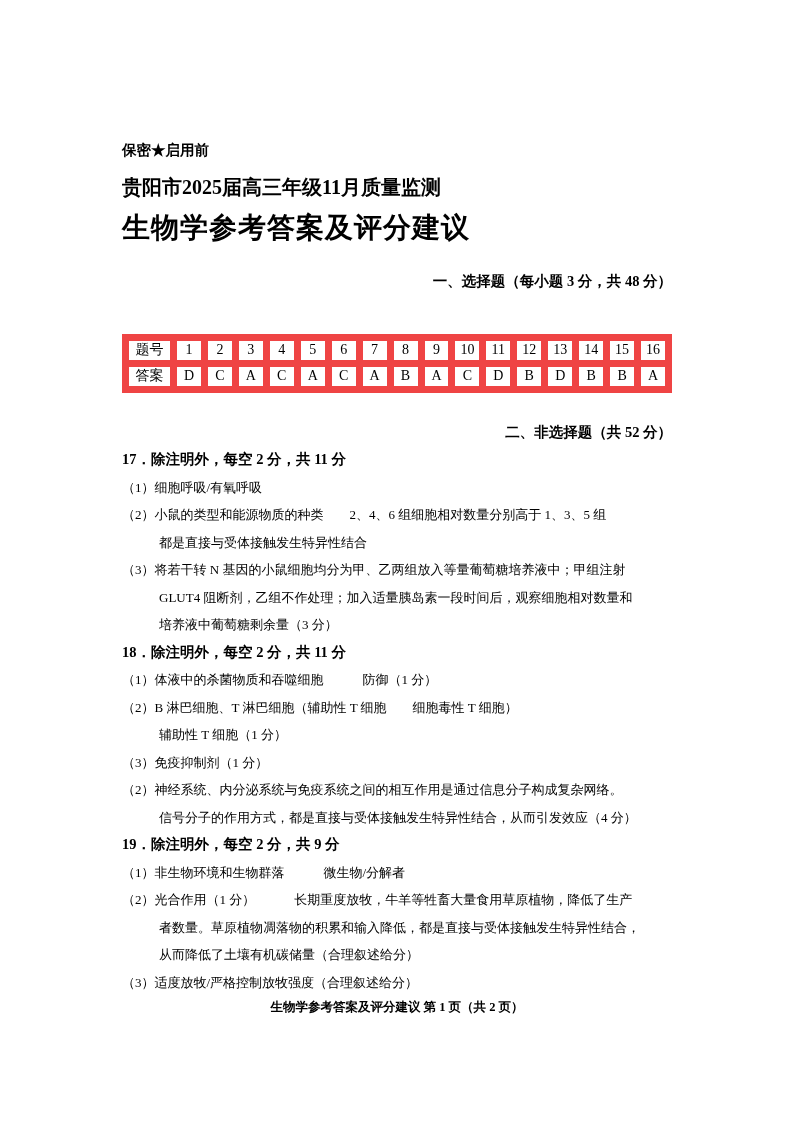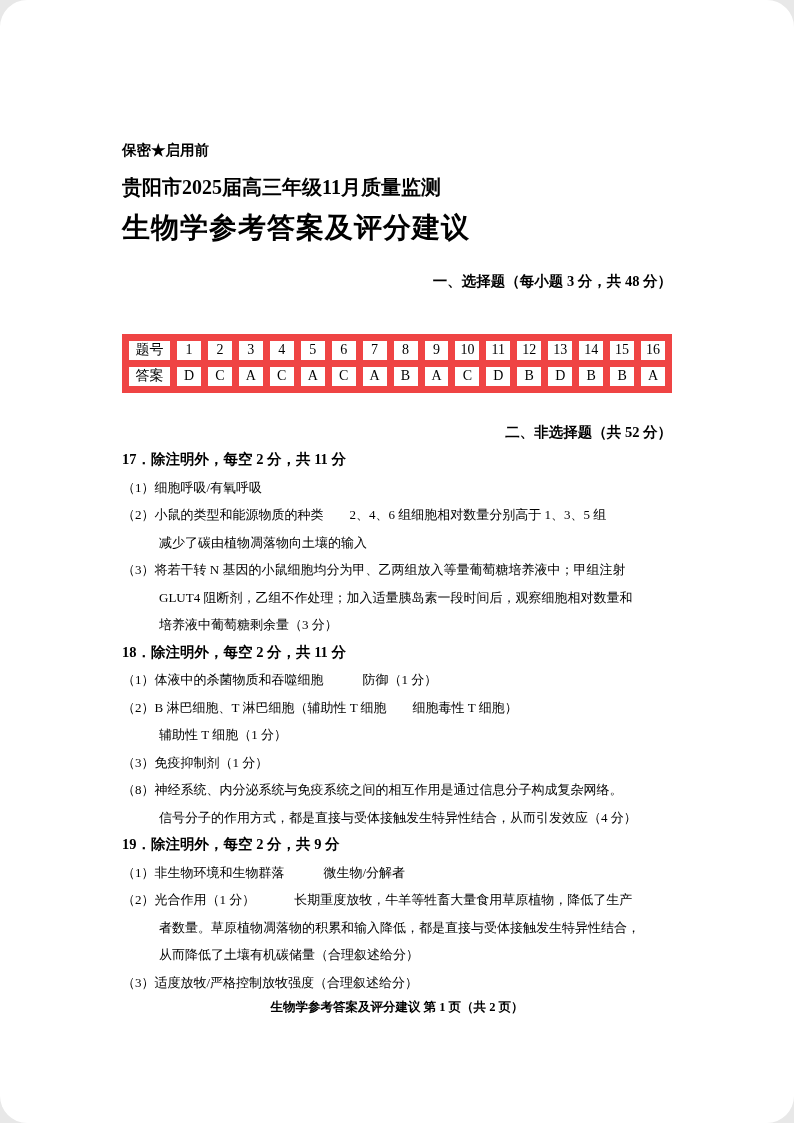--- a/index.html
+++ b/index.html
@@ -6,21 +6,20 @@
   html, body { background: #e8e8e8; }
   body { font-family: "Liberation Serif", serif; color: #000; }
   .page {
     position: relative;
     width: 794px;
     height: 1123px;
     margin: 0 auto;
     background: #ffffff;
     padding: 140px 122px 0 122px;
     overflow: hidden;
-    border-radius: 27px;
   }
   .confidential {
     font-size: 14.5px;
     font-weight: bold;
     line-height: 20px;
     margin-bottom: 12px;
   }
   .doc-title {
     text-align: left;
     font-size: 20px;
@@ -138,33 +137,33 @@
       </tr>
     </tbody>
   </table>
 
   <div class="section-heading section2-heading">二、非选择题（共 52 分）</div>
 
   <div class="question">
     <p class="q-title">17．除注明外，每空 2 分，共 11 分</p>
     <p class="line">（1）细胞呼吸/有氧呼吸</p>
     <p class="line">（2）小鼠的类型和能源物质的种类　　2、4、6 组细胞相对数量分别高于 1、3、5 组</p>
-    <p class="line cont">减少了碳由植物凋落物向土壤的输入</p>
+    <p class="line cont">都是直接与受体接触发生特异性结合</p>
     <p class="line">（3）将若干转 N 基因的小鼠细胞均分为甲、乙两组放入等量葡萄糖培养液中；甲组注射</p>
     <p class="line cont">GLUT4 阻断剂，乙组不作处理；加入适量胰岛素一段时间后，观察细胞相对数量和</p>
     <p class="line cont">培养液中葡萄糖剩余量（3 分）</p>
   </div>
 
   <div class="question">
     <p class="q-title">18．除注明外，每空 2 分，共 11 分</p>
     <p class="line">（1）体液中的杀菌物质和吞噬细胞　　　防御（1 分）</p>
     <p class="line">（2）B 淋巴细胞、T 淋巴细胞（辅助性 T 细胞　　细胞毒性 T 细胞）</p>
     <p class="line cont">辅助性 T 细胞（1 分）</p>
     <p class="line">（3）免疫抑制剂（1 分）</p>
-    <p class="line">（8）神经系统、内分泌系统与免疫系统之间的相互作用是通过信息分子构成复杂网络。</p>
+    <p class="line">（2）神经系统、内分泌系统与免疫系统之间的相互作用是通过信息分子构成复杂网络。</p>
     <p class="line cont">信号分子的作用方式，都是直接与受体接触发生特异性结合，从而引发效应（4 分）</p>
   </div>
 
   <div class="question">
     <p class="q-title">19．除注明外，每空 2 分，共 9 分</p>
     <p class="line">（1）非生物环境和生物群落　　　微生物/分解者</p>
     <p class="line">（2）光合作用（1 分）　　　长期重度放牧，牛羊等牲畜大量食用草原植物，降低了生产</p>
     <p class="line cont">者数量。草原植物凋落物的积累和输入降低，都是直接与受体接触发生特异性结合，</p>
     <p class="line cont">从而降低了土壤有机碳储量（合理叙述给分）</p>
     <p class="line">（3）适度放牧/严格控制放牧强度（合理叙述给分）</p>

